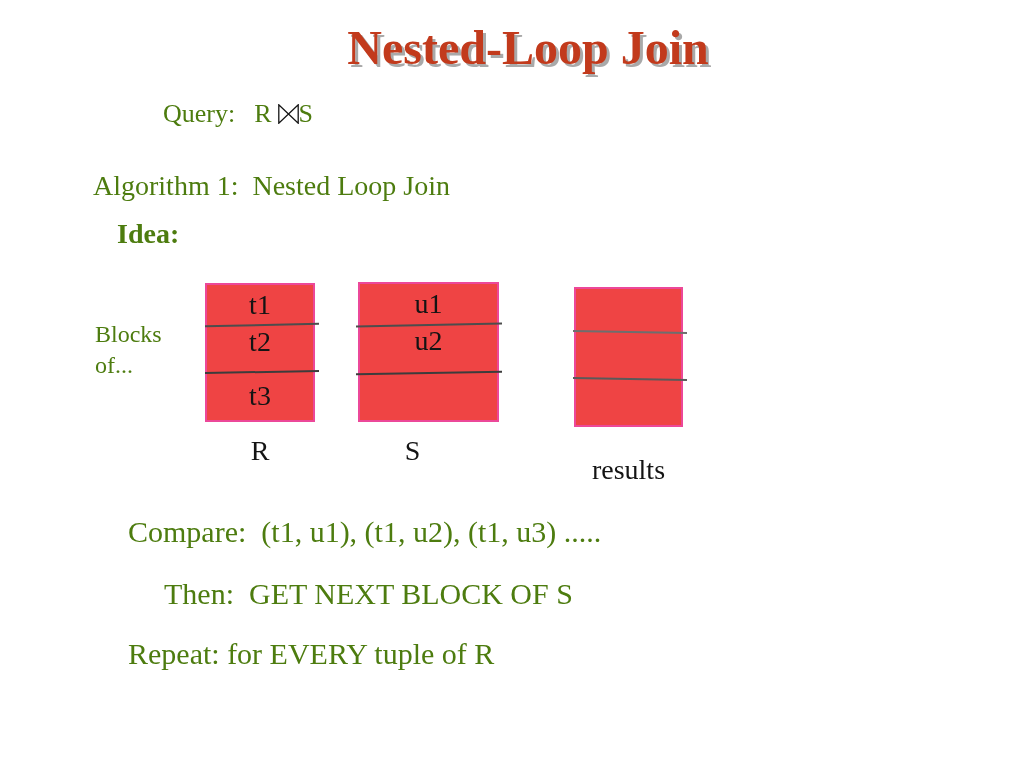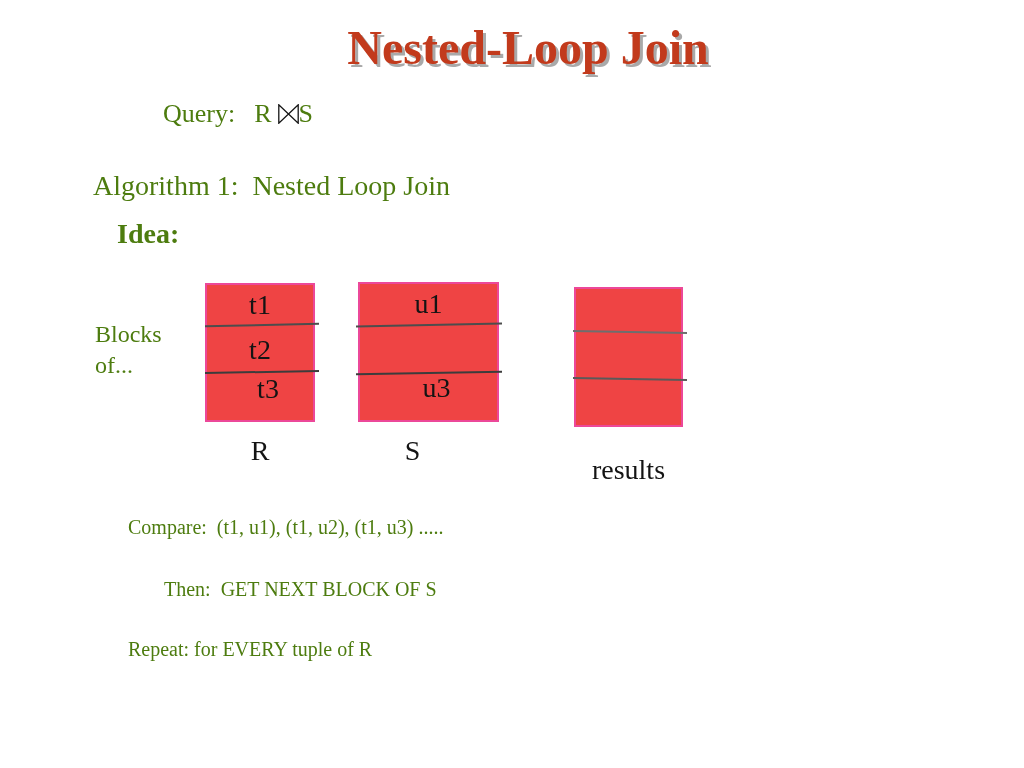--- a/index.html
+++ b/index.html
@@ -23,34 +23,34 @@
   .blocks{top:307px;left:95px;font-size:24px;line-height:31px;margin-top:12px;}
   .tbl{position:absolute;border:2px solid #ec4899;background:#ef4444;}
   .tbl-r{left:205px;top:283px;width:106px;height:135px;}
   .tbl-s{left:358px;top:282px;width:105px;height:136px;padding-left:32px;}
   .tbl-res{left:574px;top:287px;width:105px;height:136px;}
   .cell{
     position:absolute;left:0;width:100%;display:flex;align-items:center;justify-content:center;
     font-size:28px;color:#141414;
   }
   .tbl .c1{top:0;height:40px;}
-  .tbl .c2{top:48px;height:34px;}
-  .tbl .c3{top:80px;height:48px;margin-left:8px;}
+  .tbl .c2{top:40px;height:34px;}
+  .tbl .c3{top:87px;height:48px;}
   .divider{position:absolute;height:2px;background:#4d4d4d;}
   .tbl-r .d1{left:-2px;right:-6px;top:39px;transform:rotate(-1.2deg);}
   .tbl-r .d2{left:-2px;right:-6px;top:86px;transform:rotate(-1.1deg);background:#3c3c3c;}
   .tbl-s .d1{left:-4px;right:-5px;top:40px;transform:rotate(-1.1deg);}
   .tbl-s .d2{left:-4px;right:-5px;top:88px;transform:rotate(-1.0deg);background:#3c3c3c;}
   .tbl-res .d1{left:-3px;right:-6px;top:42px;transform:rotate(0.9deg);background:#6e6e6e;}
   .tbl-res .d2{left:-3px;right:-6px;top:89px;transform:rotate(1.1deg);background:#5a5a5a;}
   .caption{position:absolute;top:435px;font-size:28px;text-align:center;white-space:pre;color:#141414;}
   .cap-r{left:205px;width:110px;}
   .cap-s{left:358px;width:109px;}
   .cap-res{left:574px;width:109px;top:454px;}
-  .note{font-size:20px;}
+  .note{font-size:30px;}
   .note-compare{top:517px;left:128px;}
   .note-then{top:579px;left:128px;margin-left:36px;}
   .note-repeat{top:639px;left:128px;}
 </style>
 </head>
 <body>
 
 <div id="slide">
 
   <div class="txt title" style="color: rgb(194, 58, 28); text-shadow: rgb(169, 169, 169) 3px 3px 0px;">Nested-Loop Join</div>
@@ -70,21 +70,21 @@
   <div class="tbl tbl-r">
     <div class="cell c1">t1</div>
     <div class="cell c2">t2</div>
     <div class="cell c3">t3</div>
     <div class="divider d1"></div>
     <div class="divider d2"></div>
   </div>
 
   <div class="tbl tbl-s">
     <div class="cell c1">u1</div>
-    <div class="cell c3">u3</div>
+    <div class="cell c2">u2</div>
     <div class="divider d1"></div>
     <div class="divider d2"></div>
   </div>
 
   <div class="tbl tbl-res">
     <div class="cell c1"></div>
     <div class="cell c2"></div>
     <div class="cell c3"></div>
     <div class="divider d1"></div>
     <div class="divider d2"></div>

